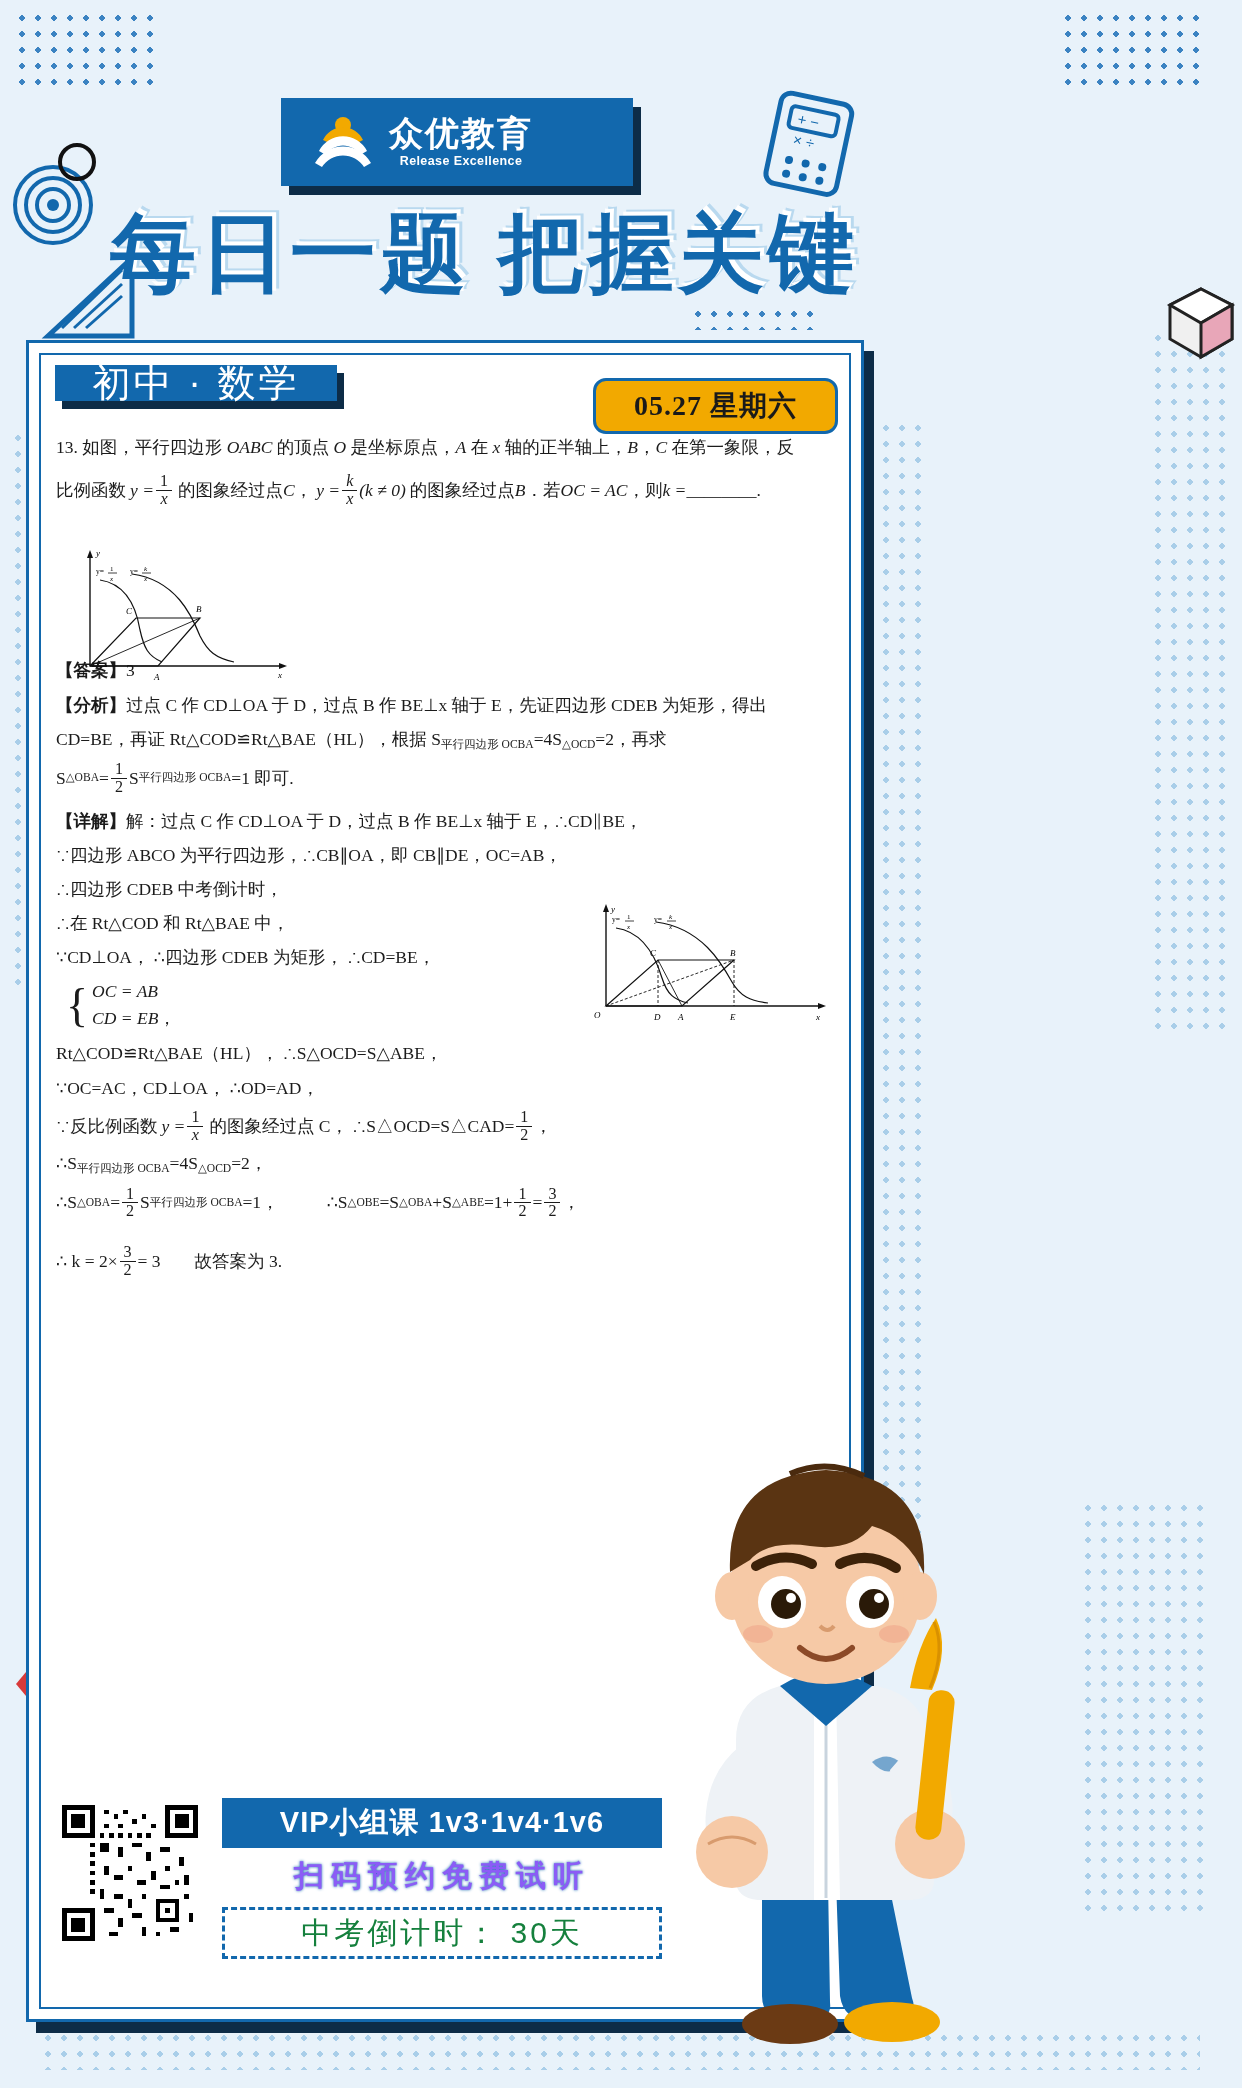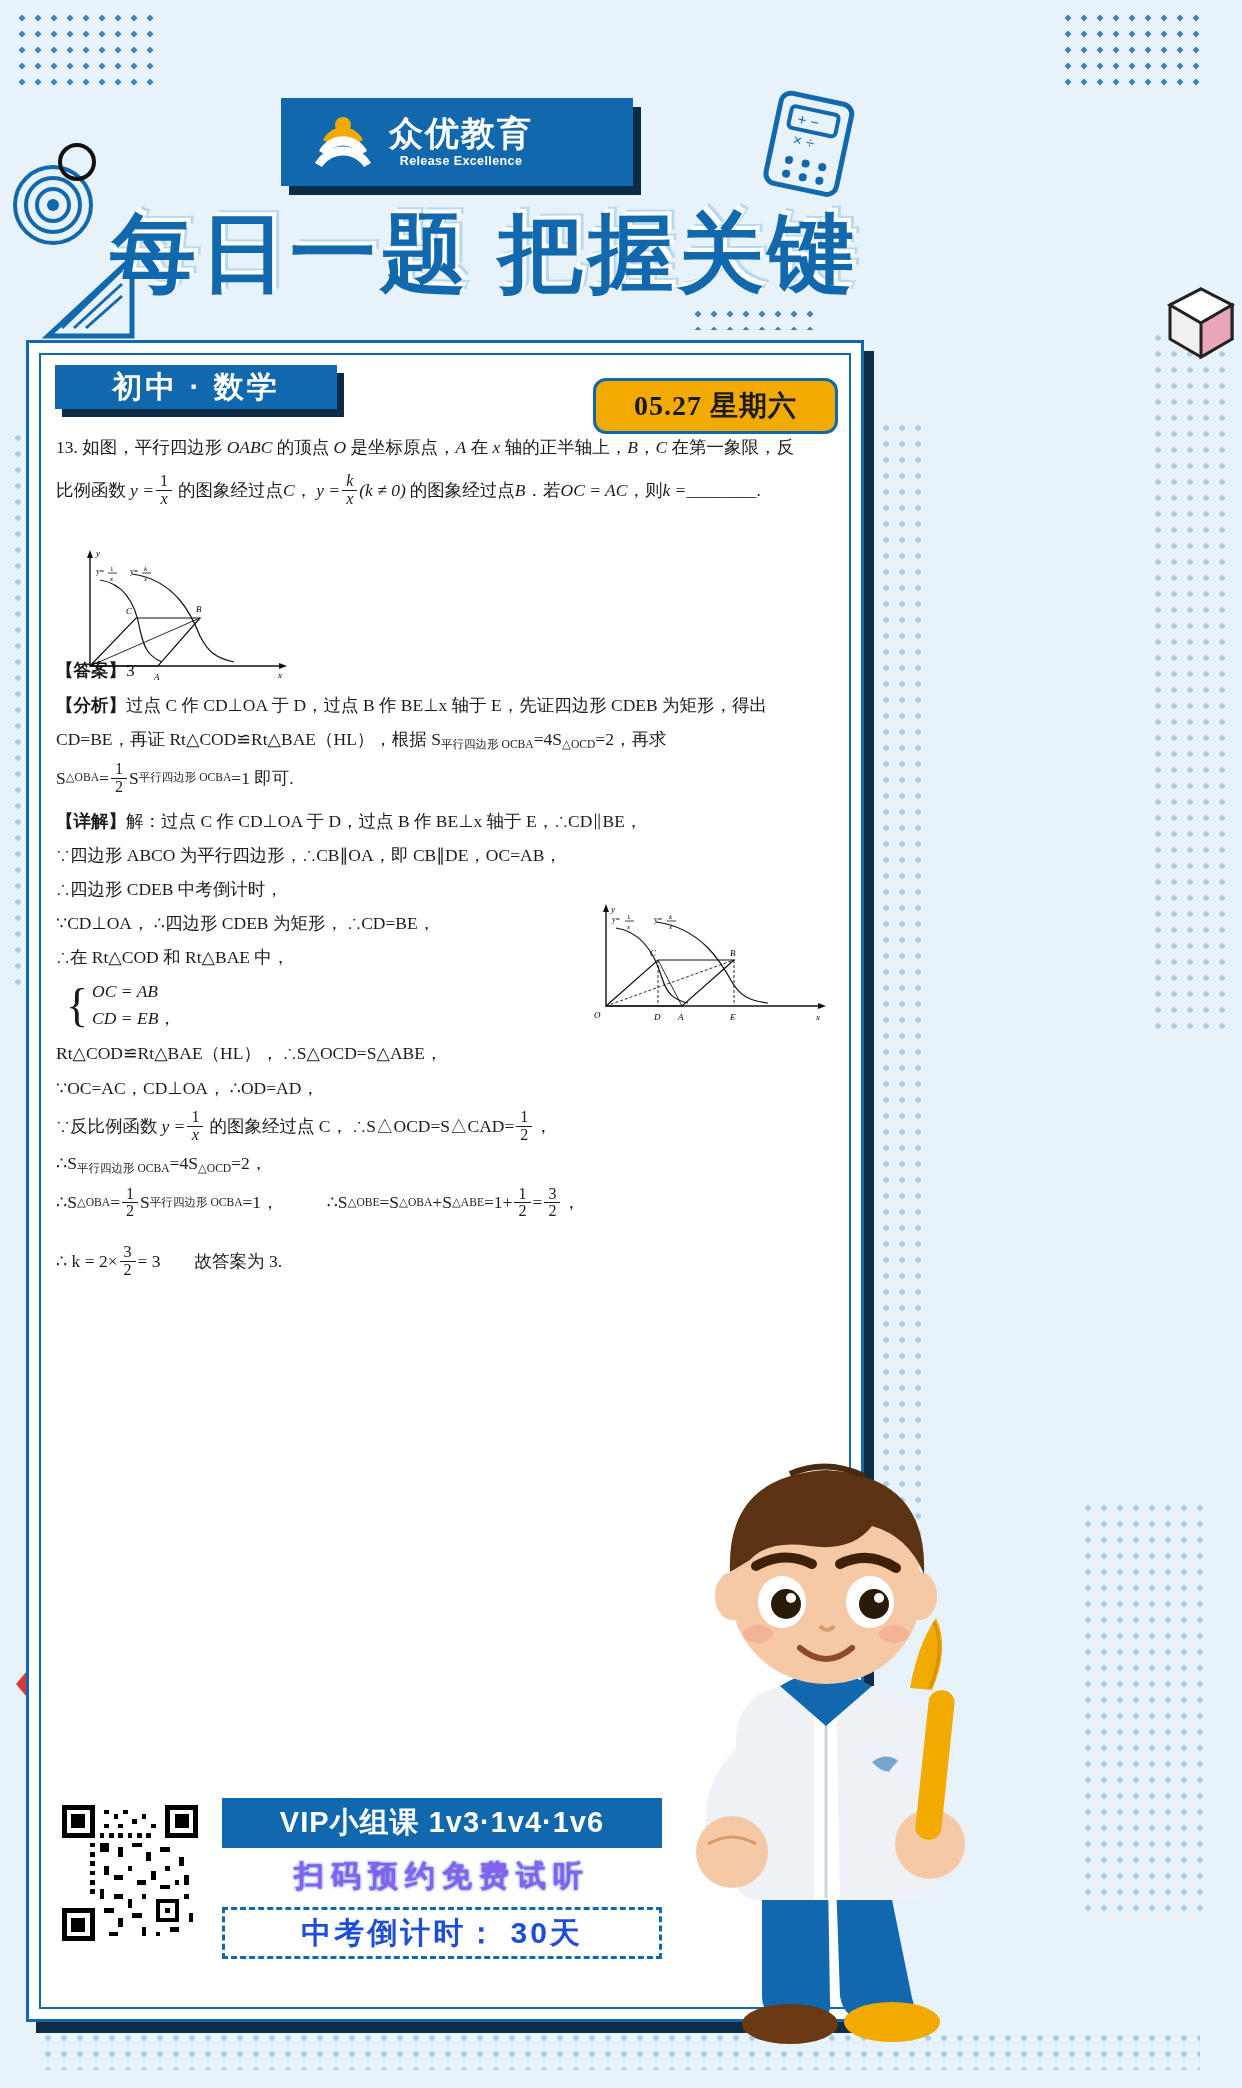--- a/index.html
+++ b/index.html
@@ -57,24 +57,24 @@
     border: 3px solid #1268ad;
     box-shadow: 10px 11px 0 #0d2c47;
   }
   .card-inner {
     position: absolute; left: 10px; top: 10px; right: 10px; bottom: 10px;
     border: 2px solid #1268ad;
   }
 
   .subject-badge {
     position: absolute; left: 55px; top: 365px;
-    width: 282px; height: 44px;
+    width: 282px; height: 36px;
     background: #1268ad;
     box-shadow: 7px 8px 0 #0d2c47;
-    color: #fff; font-size: 30px; font-weight: bold;
+    color: #fff; font-size: 38px; font-weight: normal;
     display: flex; align-items: center; justify-content: center;
     letter-spacing: 3px;
   }
   .date-badge {
     position: absolute; left: 593px; top: 378px;
     width: 245px; height: 56px;
     background: #f2a900;
     border: 3px solid #1268ad;
     border-radius: 13px;
     color: #1a1a1a; font-size: 28px; font-weight: bold;
@@ -125,21 +125,21 @@
     font-size: 29px; font-weight: bold; letter-spacing: 1px;
   }
   .promo-sub {
     margin-top: 8px; color: #8b5cf6; font-size: 30px; font-weight: bold;
     letter-spacing: 7px; text-align: center;
     text-shadow: 0 0 3px #1268ad;
   }
   .promo-count {
     margin-top: 10px; height: 52px;
     border: 3px dashed #1268ad;
-    color: #1d4ed8; font-size: 30px; font-weight: bold;
+    color: #15803d; font-size: 30px; font-weight: normal;
     display: flex; align-items: center; justify-content: center;
     letter-spacing: 3px; background: rgba(255,255,255,.65);
   }
 
   .mascot { position: absolute; left: 640px; top: 1440px; width: 340px; height: 620px; }
 
   
   .deco { position: absolute; pointer-events: none; }
 </style>
 </head>
@@ -300,22 +300,22 @@
     <span>S</span>
       <span class="sub">平行四边形 OCBA</span>
       <span>=1 即可.</span>
   </div>
 
   <div class="p-line" style="margin-top:12px;">
     <span class="sect-h">【详解】</span><span>解：过点 C 作 CD⊥OA 于 D，过点 B 作 BE⊥x 轴于 E，∴CD∥BE，</span>
   </div>
   <div class="p-line">∵四边形 ABCO 为平行四边形，∴CB∥OA，即 CB∥DE，OC=AB，</div>
   <div class="p-line">∴四边形 CDEB 中考倒计时，</div>
+  <div class="p-line">∴在 Rt△COD 和 Rt△BAE 中，</div>
   <div class="p-line">∵CD⊥OA， ∴四边形 CDEB 为矩形， ∴CD=BE，</div>
-  <div class="p-line">∴在 Rt△COD 和 Rt△BAE 中，</div>
 
   <svg class="fig2" viewBox="0 0 252 130">
     <line x1="24" y1="8" x2="24" y2="104" stroke="#111" stroke-width="1.4"></line>
     <line x1="24" y1="104" x2="238" y2="104" stroke="#111" stroke-width="1.4"></line>
     <polygon points="24,2 21,10 27,10" fill="#111"></polygon>
     <polygon points="244,104 236,101 236,107" fill="#111"></polygon>
     <text x="29" y="10" font-size="9" font-style="italic" font-family="Liberation Serif, serif">y</text>
     <text x="234" y="118" font-size="9" font-style="italic" font-family="Liberation Serif, serif">x</text>
     <text x="12" y="116" font-size="9" font-style="italic" font-family="Liberation Serif, serif">O</text>
     <path d="M34 26 C62 30 74 56 80 76 C85 92 92 98 106 101" fill="none" stroke="#111" stroke-width="1.2"></path>

